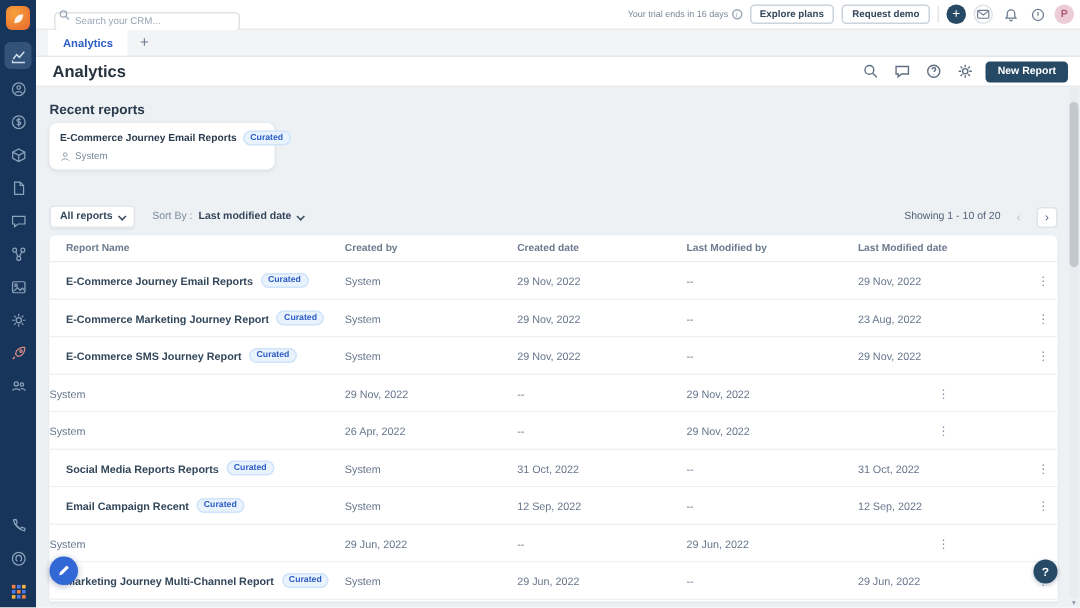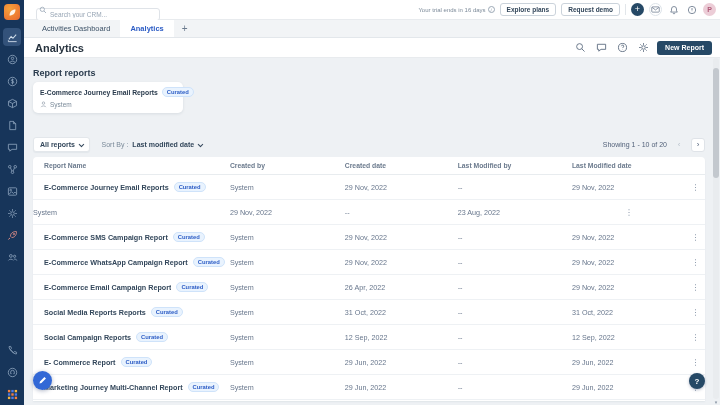--- a/index.html
+++ b/index.html
@@ -226,21 +226,20 @@
         <svg width="10" height="10" viewBox="0 0 12 12" stroke="#6b7a8d" fill="none" stroke-width="1">
             <circle cx="6" cy="6" r="4.4"></circle>
             <path d="M6 3.6v3M6 8.2v.3"></path>
           </svg>
       </div>
       <div class="avatar">P</div>
     </div>
   </header>
 
   <nav class="tabbar">
-    <div class="tab">Activities Dashboard</div>
     <div class="tab active">Analytics</div>
     <div class="tab-add">+</div>
   </nav>
 
   <div class="pagehead">
     <h1 class="page-title">Analytics</h1>
     <div class="ph-right">
       <div class="ph-icon">
         <svg width="11" height="11" viewBox="0 0 12 12" stroke="#5f6f82" fill="none" stroke-width="1">
             <circle cx="5" cy="5" r="3.2"></circle>
@@ -263,21 +262,21 @@
             <circle cx="6" cy="6" r="1.9"></circle>
             <path d="M6 1.2v1.9M6 8.9v1.9M1.2 6h1.9M8.9 6h1.9M2.6 2.6l1.3 1.3M8.1 8.1l1.3 1.3M9.4 2.6 8.1 3.9M3.9 8.1 2.6 9.4"></path>
           </svg>
       </div>
       <button class="new-report">New Report</button>
     </div>
   </div>
 
   <main class="content">
 
-    <h2 class="recent-heading">Report reports</h2>
+    <h2 class="recent-heading">Recent reports</h2>
 
     <div class="recent-card">
       <div class="rc-row1">
         <span class="rc-title">E-Commerce Journey Email Reports</span>
         <span class="badge">Curated</span>
       </div>
       <div class="rc-row2">
         <svg width="7" height="7" viewBox="0 0 12 12" stroke="#8d9aa8" fill="none" stroke-width="1.1">
             <circle cx="6" cy="3.6" r="2.1"></circle>
             <path d="M1.8 10.5c.6-2.8 7.8-2.8 8.4 0"></path>
@@ -319,56 +318,52 @@
       <span class="badge">Curated</span>
     </span>
     <span class="gray">System</span>
     <span class="gray">29 Nov, 2022</span>
     <span class="gray">--</span>
     <span class="gray">29 Nov, 2022</span>
     <span class="cell-kebab">⋮</span>
   </div>
 
   <div class="t-row">
+    <span class="cell-name">
+      <span class="nm">E-Commerce Marketing Journey Report</span>
+      <span class="badge">Curated</span>
+    </span>
     <span class="gray">System</span>
     <span class="gray">29 Nov, 2022</span>
     <span class="gray">--</span>
     <span class="gray">23 Aug, 2022</span>
     <span class="cell-kebab">⋮</span>
   </div>
 
   <div class="t-row">
     <span class="cell-name">
-      <span class="nm">E-Commerce SMS Campaign Report</span>
-      <span class="badge">Curated</span>
-    </span>
-    <span class="gray">System</span>
-    <span class="gray">29 Nov, 2022</span>
-    <span class="gray">--</span>
-    <span class="gray">29 Nov, 2022</span>
-    <span class="cell-kebab">⋮</span>
-  </div>
-
-  <div class="t-row">
-    <span class="cell-name">
-      <span class="nm">E-Commerce WhatsApp Campaign Report</span>
-      <span class="badge">Curated</span>
-    </span>
-    <span class="gray">System</span>
-    <span class="gray">29 Nov, 2022</span>
-    <span class="gray">--</span>
-    <span class="gray">29 Nov, 2022</span>
-    <span class="cell-kebab">⋮</span>
-  </div>
-
-  <div class="t-row">
-    <span class="cell-name">
-      <span class="nm">E-Commerce Email Campaign Report</span>
-      <span class="badge">Curated</span>
-    </span>
+      <span class="nm">E-Commerce SMS Journey Report</span>
+      <span class="badge">Curated</span>
+    </span>
+    <span class="gray">System</span>
+    <span class="gray">29 Nov, 2022</span>
+    <span class="gray">--</span>
+    <span class="gray">29 Nov, 2022</span>
+    <span class="cell-kebab">⋮</span>
+  </div>
+
+  <div class="t-row">
+    <span class="gray">System</span>
+    <span class="gray">29 Nov, 2022</span>
+    <span class="gray">--</span>
+    <span class="gray">29 Nov, 2022</span>
+    <span class="cell-kebab">⋮</span>
+  </div>
+
+  <div class="t-row">
     <span class="gray">System</span>
     <span class="gray">26 Apr, 2022</span>
     <span class="gray">--</span>
     <span class="gray">29 Nov, 2022</span>
     <span class="cell-kebab">⋮</span>
   </div>
 
   <div class="t-row">
     <span class="cell-name">
       <span class="nm">Social Media Reports Reports</span>
@@ -376,35 +371,31 @@
     </span>
     <span class="gray">System</span>
     <span class="gray">31 Oct, 2022</span>
     <span class="gray">--</span>
     <span class="gray">31 Oct, 2022</span>
     <span class="cell-kebab">⋮</span>
   </div>
 
   <div class="t-row">
     <span class="cell-name">
-      <span class="nm">Social Campaign Reports</span>
+      <span class="nm">Email Campaign Recent</span>
       <span class="badge">Curated</span>
     </span>
     <span class="gray">System</span>
     <span class="gray">12 Sep, 2022</span>
     <span class="gray">--</span>
     <span class="gray">12 Sep, 2022</span>
     <span class="cell-kebab">⋮</span>
   </div>
 
   <div class="t-row">
-    <span class="cell-name">
-      <span class="nm">E- Commerce Report</span>
-      <span class="badge">Curated</span>
-    </span>
     <span class="gray">System</span>
     <span class="gray">29 Jun, 2022</span>
     <span class="gray">--</span>
     <span class="gray">29 Jun, 2022</span>
     <span class="cell-kebab">⋮</span>
   </div>
 
   <div class="t-row">
     <span class="cell-name">
       <span class="nm">Marketing Journey Multi-Channel Report</span>

